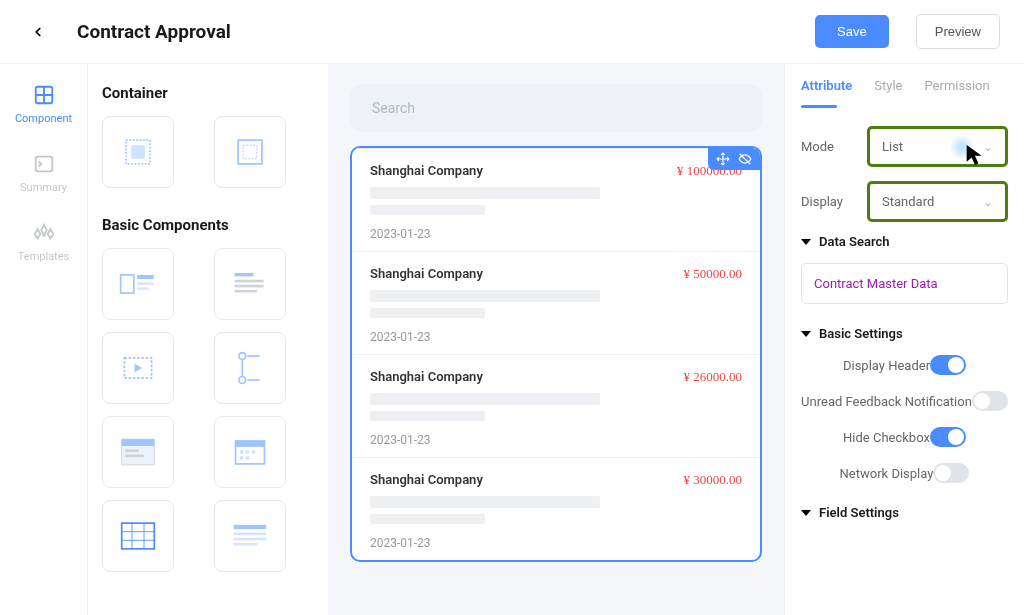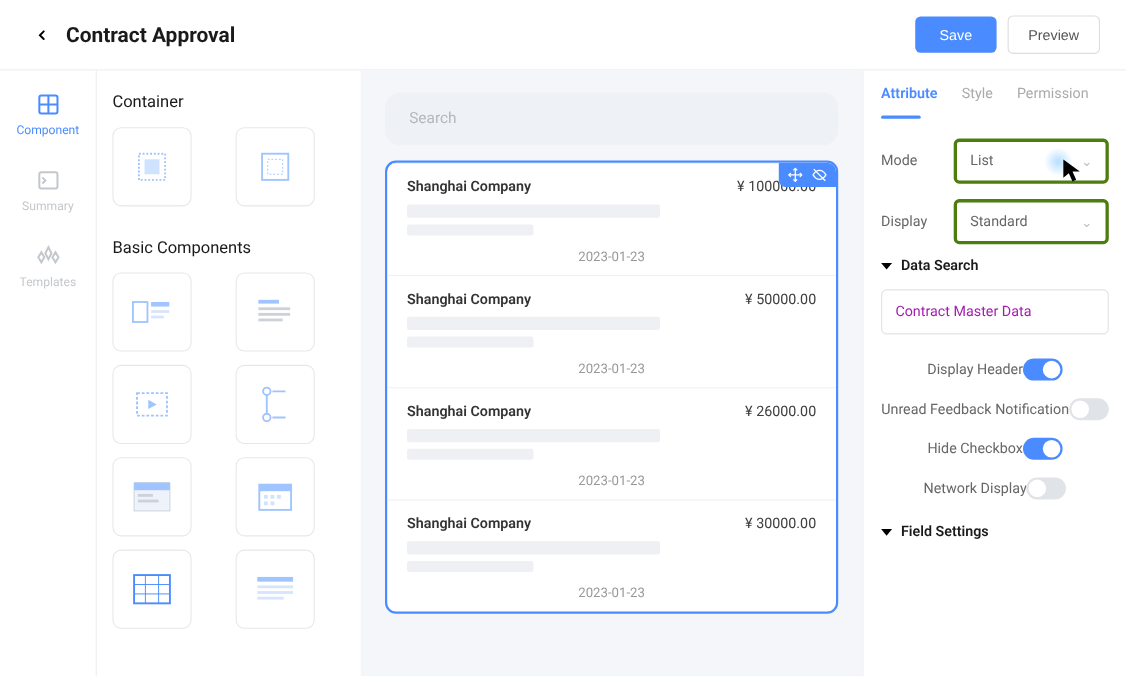--- a/index.html
+++ b/index.html
@@ -1,44 +1,44 @@
 <!DOCTYPE html>
 <html><head>
 <meta charset="utf-8">
 <style>
 * { box-sizing: border-box; margin: 0; padding: 0; }
 body { font-family: -apple-system, BlinkMacSystemFont, "Segoe UI", Roboto, sans-serif; background: #fff; color: #1a1a1a; width: 1024px; height: 615px; overflow: hidden; border-radius: 16px; }
 
-.header { display: flex; align-items: center; padding: 12px 24px; border-bottom: 1px solid #eee; height: 64px; }
+.header { display: flex; align-items: center; padding: 12px 24px; border-bottom: 1px solid #eee; height: 64px; gap: 17px; }
 .back-btn { width: 28px; height: 28px; display: flex; align-items: center; justify-content: center; cursor: pointer; margin-right: 8px; }
 .page-title { font-size: 19px; font-weight: 700; flex: 1; }
 .btn-primary { background: #4a8cff; color: #fff; border: none; padding: 9px 22px; border-radius: 5px; font-size: 13px; cursor: pointer; margin-right: 10px; }
 .btn-outline { background: #fff; color: #555; border: 1px solid #ddd; padding: 9px 18px; border-radius: 5px; font-size: 13px; cursor: pointer; }
 
 .body { display: flex; height: 551px; }
 
 .rail { width: 88px; border-right: 1px solid #eee; padding-top: 20px; display: flex; flex-direction: column; align-items: center; gap: 28px; }
 .rail-item { display: flex; flex-direction: column; align-items: center; gap: 6px; cursor: pointer; color: #c4c8cc; }
 .rail-item.active { color: #4a8cff; }
 .rail-item .rail-label { font-size: 11px; }
 
 .components-col { width: 240px; padding: 20px 14px; overflow-y: auto; }
-.section-title { font-size: 15px; font-weight: 400; margin-bottom: 14px; }
+.section-title { font-size: 15px; font-weight: 700; margin-bottom: 14px; }
 .tile-grid { display: grid; grid-template-columns: 1fr 1fr; gap: 12px; margin-bottom: 28px; }
 .tile { width: 72px; height: 72px; border: 1px solid #e5e8eb; border-radius: 8px; display: flex; align-items: center; justify-content: center; cursor: pointer; background: #fff; }
 
 .canvas-col { flex: 1; background: #f4f6f9; padding: 20px 22px; overflow: hidden; }
 .search-box { background: #eef1f5; border-radius: 14px; padding: 16px 22px; color: #b3b8bf; font-size: 14px; margin-bottom: 14px; }
-.list-card { background: #fff; border: 2px solid #4a8cff; border-radius: 10px; position: relative; overflow: hidden; text-align: center; }
+.list-card { background: #fff; border: 2px solid #4a8cff; border-radius: 10px; position: relative; overflow: hidden; }
 .card-toolbar { position: absolute; right: 0; top: 0; background: #4a8cff; border-radius: 0 6px 0 6px; display: flex; padding: 4px 8px; gap: 8px; }
 .list-item { padding: 14px 18px 10px; border-top: 1px solid #eef0f3; }
 .list-item:first-child { border-top: none; }
 .li-row1 { display: flex; justify-content: space-between; margin-bottom: 8px; }
 .li-name { font-size: 13px; font-weight: 600; color: #333; }
-.li-amount { font-size: 13px; color: #404040; }
+.li-amount { font-size: 13px; color: #ef4444; font-family: Liberation Serif, serif; }
 .bar { background: #eef0f3; border-radius: 2px; }
 .bar-lg { height: 12px; width: 230px; margin-bottom: 6px; }
 .bar-sm { height: 10px; width: 115px; margin-bottom: 12px; }
 .li-date { font-size: 12px; color: #999; }
 
 .props-col { width: 240px; border-left: 1px solid #eee; padding: 14px 16px; overflow-y: auto; }
 .tabs { display: flex; gap: 22px; margin-bottom: 6px; }
 .tab { font-size: 13px; color: #aaa; cursor: pointer; padding-bottom: 6px; }
 .tab.active { color: #4a8cff; font-weight: 600; }
 .tab-underline { width: 36px; height: 3px; background: #4a8cff; border-radius: 2px; margin-bottom: 18px; }
@@ -276,20 +276,24 @@
         <span class="chev">⌄</span>
       </div>
     </div>
 
     <div class="prop-section-head">
       <div class="caret-down"></div>
       <span>Data Search</span>
     </div>
     <div class="data-link">Contract Master Data</div>
 
+    <div class="prop-section-head">
+      <div class="caret-down"></div>
+      <span>Basic Settings</span>
+    </div>
     <div class="toggle-row">
       <span>Display Header</span>
       <div class="toggle on">
           <div class="knob"></div>
         </div>
     </div>
     <div class="toggle-row">
       <span>Unread Feedback Notification</span>
       <div class="toggle off">
           <div class="knob"></div>

